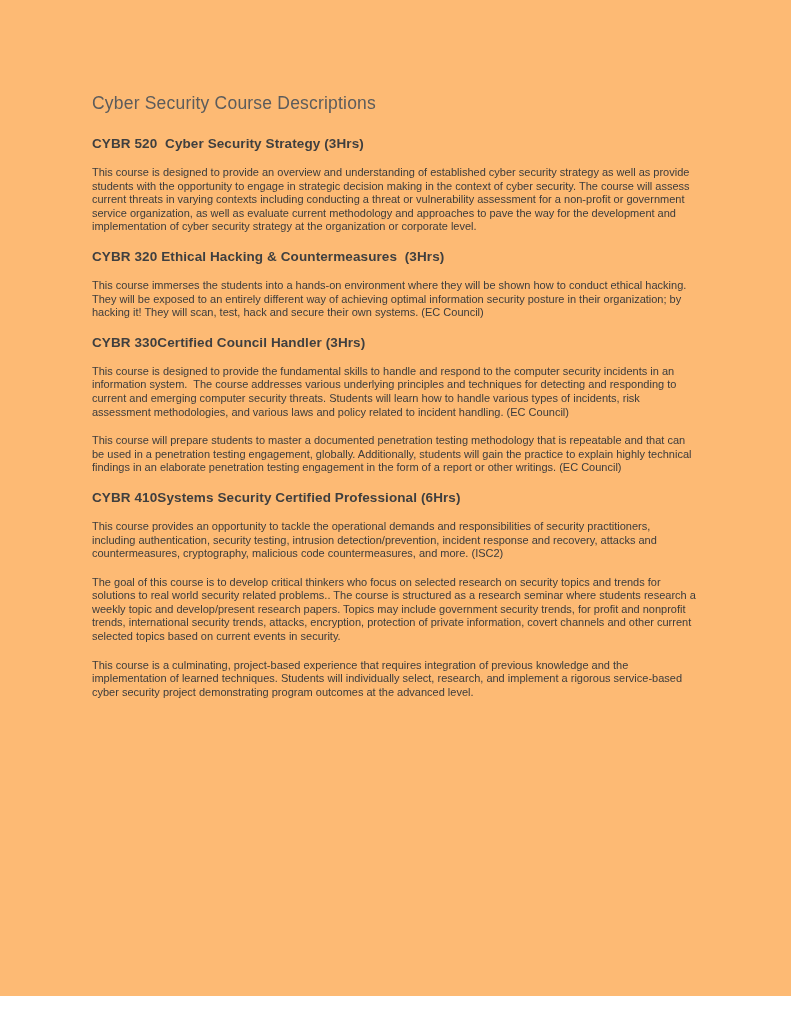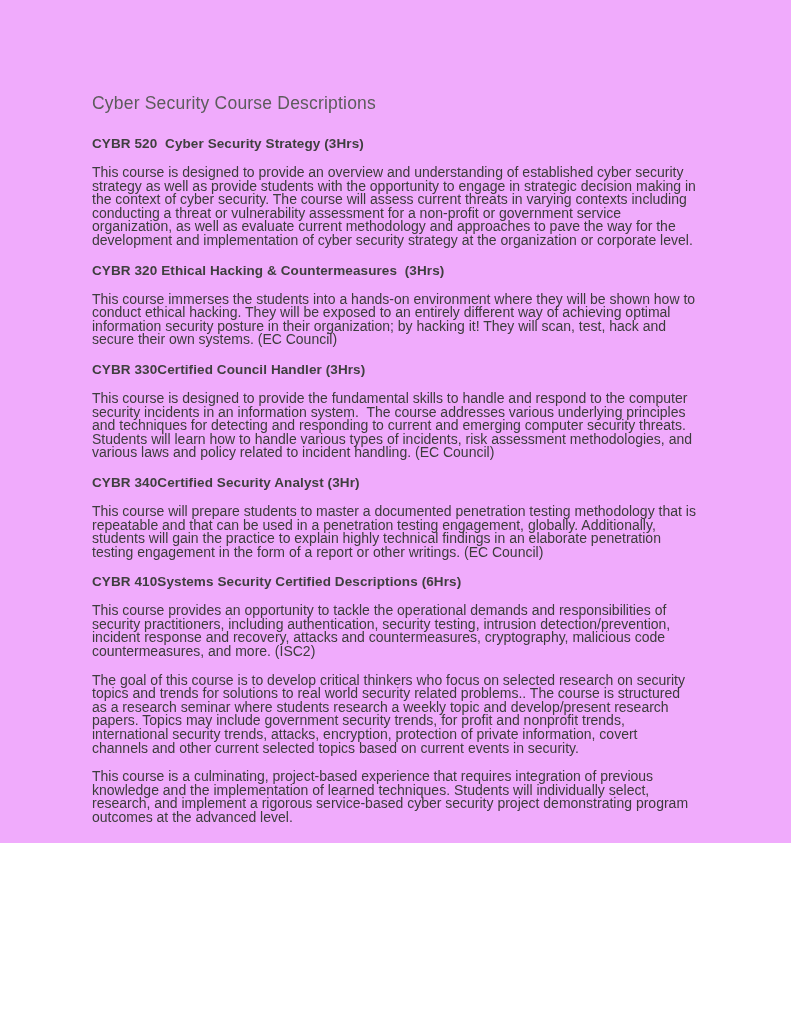--- a/index.html
+++ b/index.html
@@ -5,42 +5,42 @@
   * { box-sizing: border-box; margin: 0; padding: 0; }
   html, body { background: #ffffff; }
   body {
     width: 791px;
     height: 1024px;
     font-family: "Liberation Sans", "DejaVu Sans", sans-serif;
     overflow: hidden;
   }
   .page {
     width: 791px;
-    height: 843px;
-    background: #f0abfc;
+    height: 996px;
+    background: #fdba74;
     padding: 93px 95px 0 92px;
   }
   .doc-title {
     font-size: 17.5px;
     font-weight: 400;
     color: #5c5c5c;
     letter-spacing: 0.2px;
     margin-bottom: 22px;
     white-space: pre-wrap;
   }
   .course-heading {
     font-size: 13.5px;
     font-weight: 700;
     color: #3f3f3f;
     letter-spacing: 0.1px;
     margin-bottom: 15px;
     white-space: pre-wrap;
   }
   .course-body {
-    font-size: 14px;
+    font-size: 11px;
     line-height: 13.6px;
     color: #3c3c3c;
     margin-bottom: 15px;
     white-space: pre-wrap;
     text-align: left;
   }
   .course-section { margin: 0; }
 </style>
 </head>
 <body>
@@ -57,26 +57,25 @@
     <h2 class="course-heading">CYBR 320 Ethical Hacking &amp; Countermeasures  (3Hrs)</h2>
     <p class="course-body">This course immerses the students into a hands-on environment where they will be shown how to conduct ethical hacking. They will be exposed to an entirely different way of achieving optimal information security posture in their organization; by hacking it! They will scan, test, hack and secure their own systems. (EC Council)</p>
   </section>
 
   <section class="course-section">
     <h2 class="course-heading">CYBR 330Certified Council Handler (3Hrs)</h2>
     <p class="course-body">This course is designed to provide the fundamental skills to handle and respond to the computer security incidents in an information system.  The course addresses various underlying principles and techniques for detecting and responding to current and emerging computer security threats. Students will learn how to handle various types of incidents, risk assessment methodologies, and various laws and policy related to incident handling. (EC Council)</p>
   </section>
 
   <section class="course-section">
-    <h2 class="course-heading">CYBR 340Certified Security Analyst (3Hr)</h2>
     <p class="course-body">This course will prepare students to master a documented penetration testing methodology that is repeatable and that can be used in a penetration testing engagement, globally. Additionally, students will gain the practice to explain highly technical findings in an elaborate penetration testing engagement in the form of a report or other writings. (EC Council)</p>
   </section>
 
   <section class="course-section">
-    <h2 class="course-heading">CYBR 410Systems Security Certified Descriptions (6Hrs)</h2>
+    <h2 class="course-heading">CYBR 410Systems Security Certified Professional (6Hrs)</h2>
     <p class="course-body">This course provides an opportunity to tackle the operational demands and responsibilities of security practitioners, including authentication, security testing, intrusion detection/prevention, incident response and recovery, attacks and countermeasures, cryptography, malicious code countermeasures, and more. (ISC2)</p>
   </section>
 
   <section class="course-section">
     <p class="course-body">The goal of this course is to develop critical thinkers who focus on selected research on security topics and trends for solutions to real world security related problems.. The course is structured as a research seminar where students research a weekly topic and develop/present research papers. Topics may include government security trends, for profit and nonprofit trends, international security trends, attacks, encryption, protection of private information, covert channels and other current selected topics based on current events in security.</p>
   </section>
 
   <section class="course-section">
     <p class="course-body">This course is a culminating, project-based experience that requires integration of previous knowledge and the implementation of learned techniques. Students will individually select, research, and implement a rigorous service-based cyber security project demonstrating program outcomes at the advanced level.</p>
   </section>

